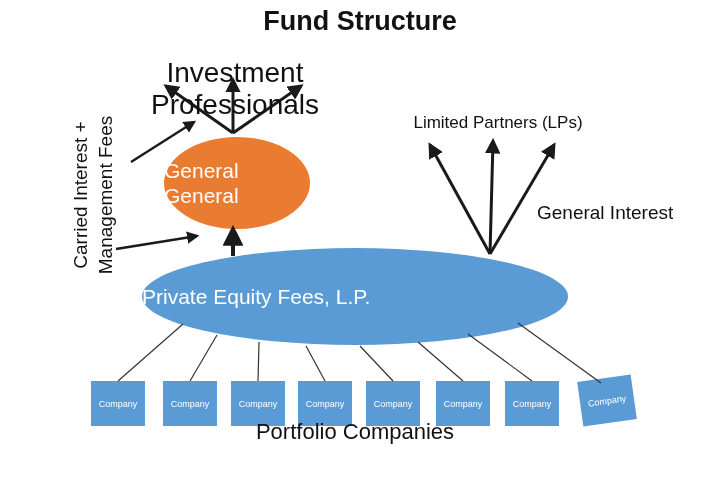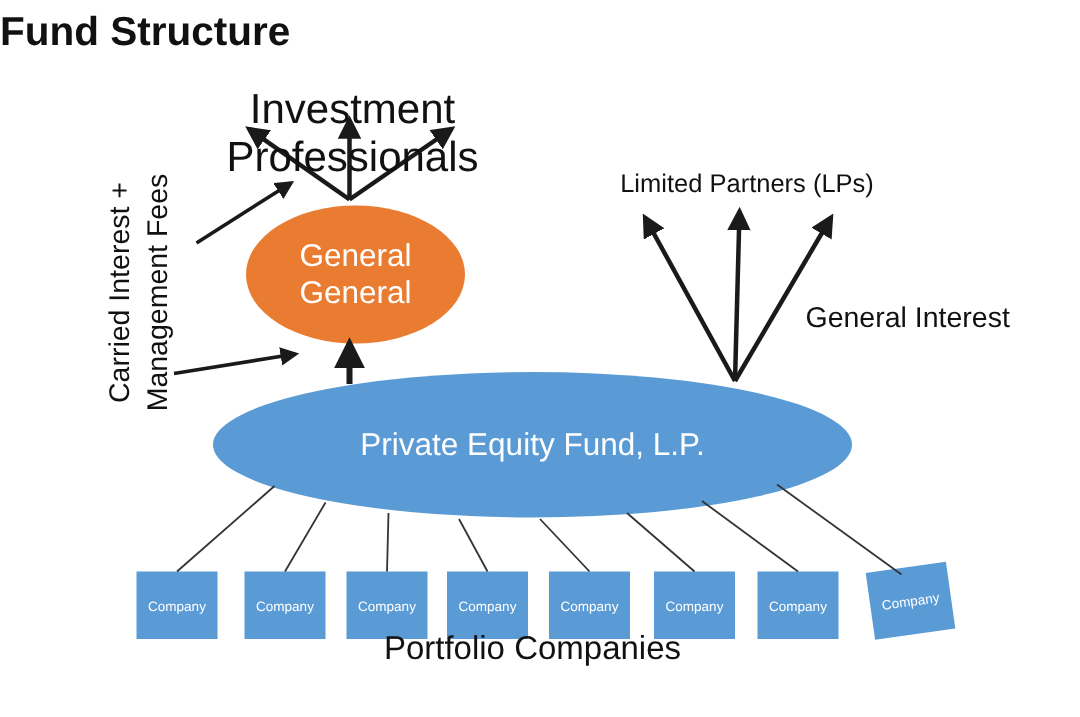--- a/index.html
+++ b/index.html
@@ -16,21 +16,21 @@
     position: absolute;
     inset: 0;
     z-index: 5;
     pointer-events: none;
   }
   .ellipse {
     position: absolute;
     border-radius: 50%;
     display: flex;
     flex-direction: column;
-    align-items: center;
+    align-items: flex-start;
     justify-content: center;
     color: #ffffff;
     text-align: center;
     z-index: 2;
     line-height: 1.2;
   }
   .gp {
     left: 164px; top: 137px;
     width: 146px; height: 92px;
     background: #E97C30;
@@ -38,20 +38,21 @@
   }
   .fund {
     left: 142px; top: 248px;
     width: 426px; height: 97px;
     background: #5B9BD5;
     font-size: 21px;
   }
   .txt { position: absolute; z-index: 10; }
   .title {
     left: 0; right: 0; top: 6px;
+    text-align: center;
     font-size: 27px;
     font-weight: bold;
     margin: 0;
   }
   .inv-prof {
     left: 95px; top: 57px; width: 280px;
     text-align: center;
     font-size: 28px;
   }
   .lps {
@@ -143,21 +144,21 @@
 
   <div class="txt lps">Limited Partners (LPs)</div>
   <div class="txt cap-int">General Interest</div>
 
   <div class="ellipse gp">
     <div>General</div>
     <div>General</div>
   </div>
 
   <div class="ellipse fund">
-    <div>Private Equity Fund, L.P.</div>
+    <div>Private Equity Fees, L.P.</div>
   </div>
 
   <div class="company c1">Company</div>
   <div class="company c2">Company</div>
   <div class="company c3">Company</div>
   <div class="company c4">Company</div>
   <div class="company c5">Company</div>
   <div class="company c6">Company</div>
   <div class="company c7">Company</div>
   <div class="company c8">Company</div>

